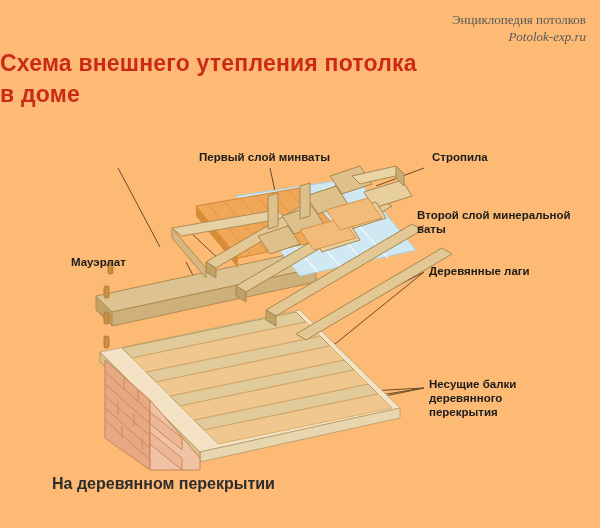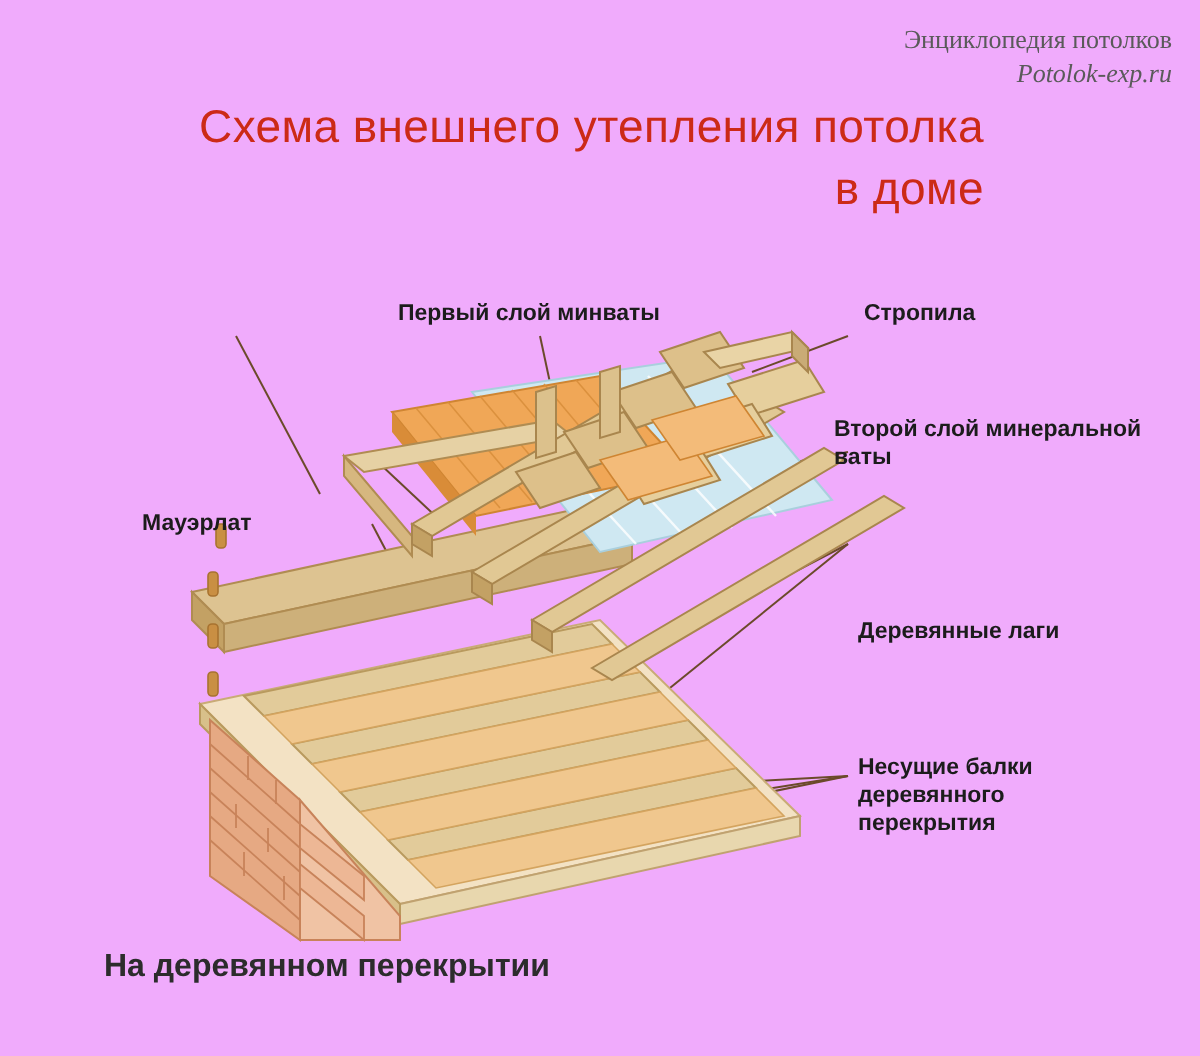--- a/index.html
+++ b/index.html
@@ -10,44 +10,44 @@
     width: 600px;
     height: 528px;
     background: #ffffff;
     font-family: "Liberation Sans", sans-serif;
     overflow: hidden;
   }
   #canvas {
     position: relative;
     width: 600px;
     height: 528px;
-    background: #f0abfc;
+    background: #fdba74;
   }
   .watermark {
     position: absolute;
     right: 14px;
     text-align: right;
     color: #5a5a5a;
     font-family: "Liberation Serif", serif;
     font-size: 13px;
     line-height: 16px;
     white-space: nowrap;
   }
   .wm1 { top: 12px; }
   .wm2 { top: 29px; font-style: italic; text-align: center; }
 
   .title {
     position: absolute;
     top: 48px;
     left: 0;
     width: 492px;
-    text-align: right;
+    text-align: left;
     color: #cc2a17;
     font-size: 23px;
-    font-weight: normal;
+    font-weight: bold;
     line-height: 31px;
     letter-spacing: 0.2px;
   }
   .caption {
     position: absolute;
     left: 52px;
     top: 475px;
     color: #2c2c2c;
     font-size: 16px;
     font-weight: bold;
@@ -224,21 +224,21 @@
   <div class="label" style="left:199px; top:150px; width:150px;">Первый слой минваты</div>
 
   <div class="label" style="left:432px; top:150px; width:90px;">Стропила</div>
 
 
   <div class="label" style="left:61px; top:255px; width:110px;padding-left:10px;">Мауэрлат</div>
 
   <div class="label" style="left:417px; top:208px; width:160px;">Второй слой минеральной
 ваты</div>
 
-  <div class="label" style="left:429px; top:264px; width:150px;margin-top:45px;">Деревянные лаги</div>
+  <div class="label" style="left:429px; top:264px; width:150px;">Деревянные лаги</div>
 
   <div class="label" style="left:429px; top:377px; width:140px;">Несущие балки
 деревянного
 перекрытия</div>
 
   <div class="caption">На деревянном перекрытии</div>
 
 </div>
 
 </body></html>

